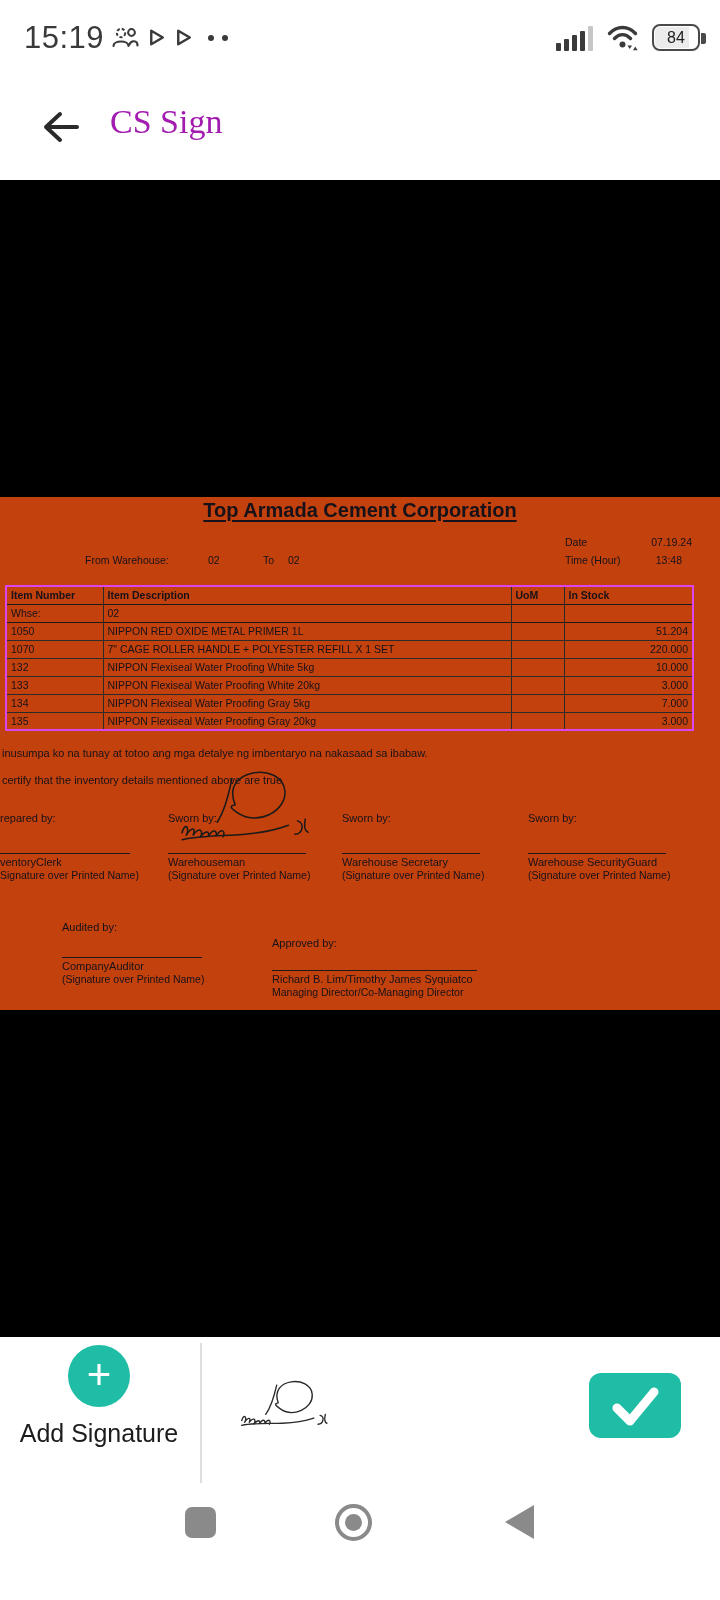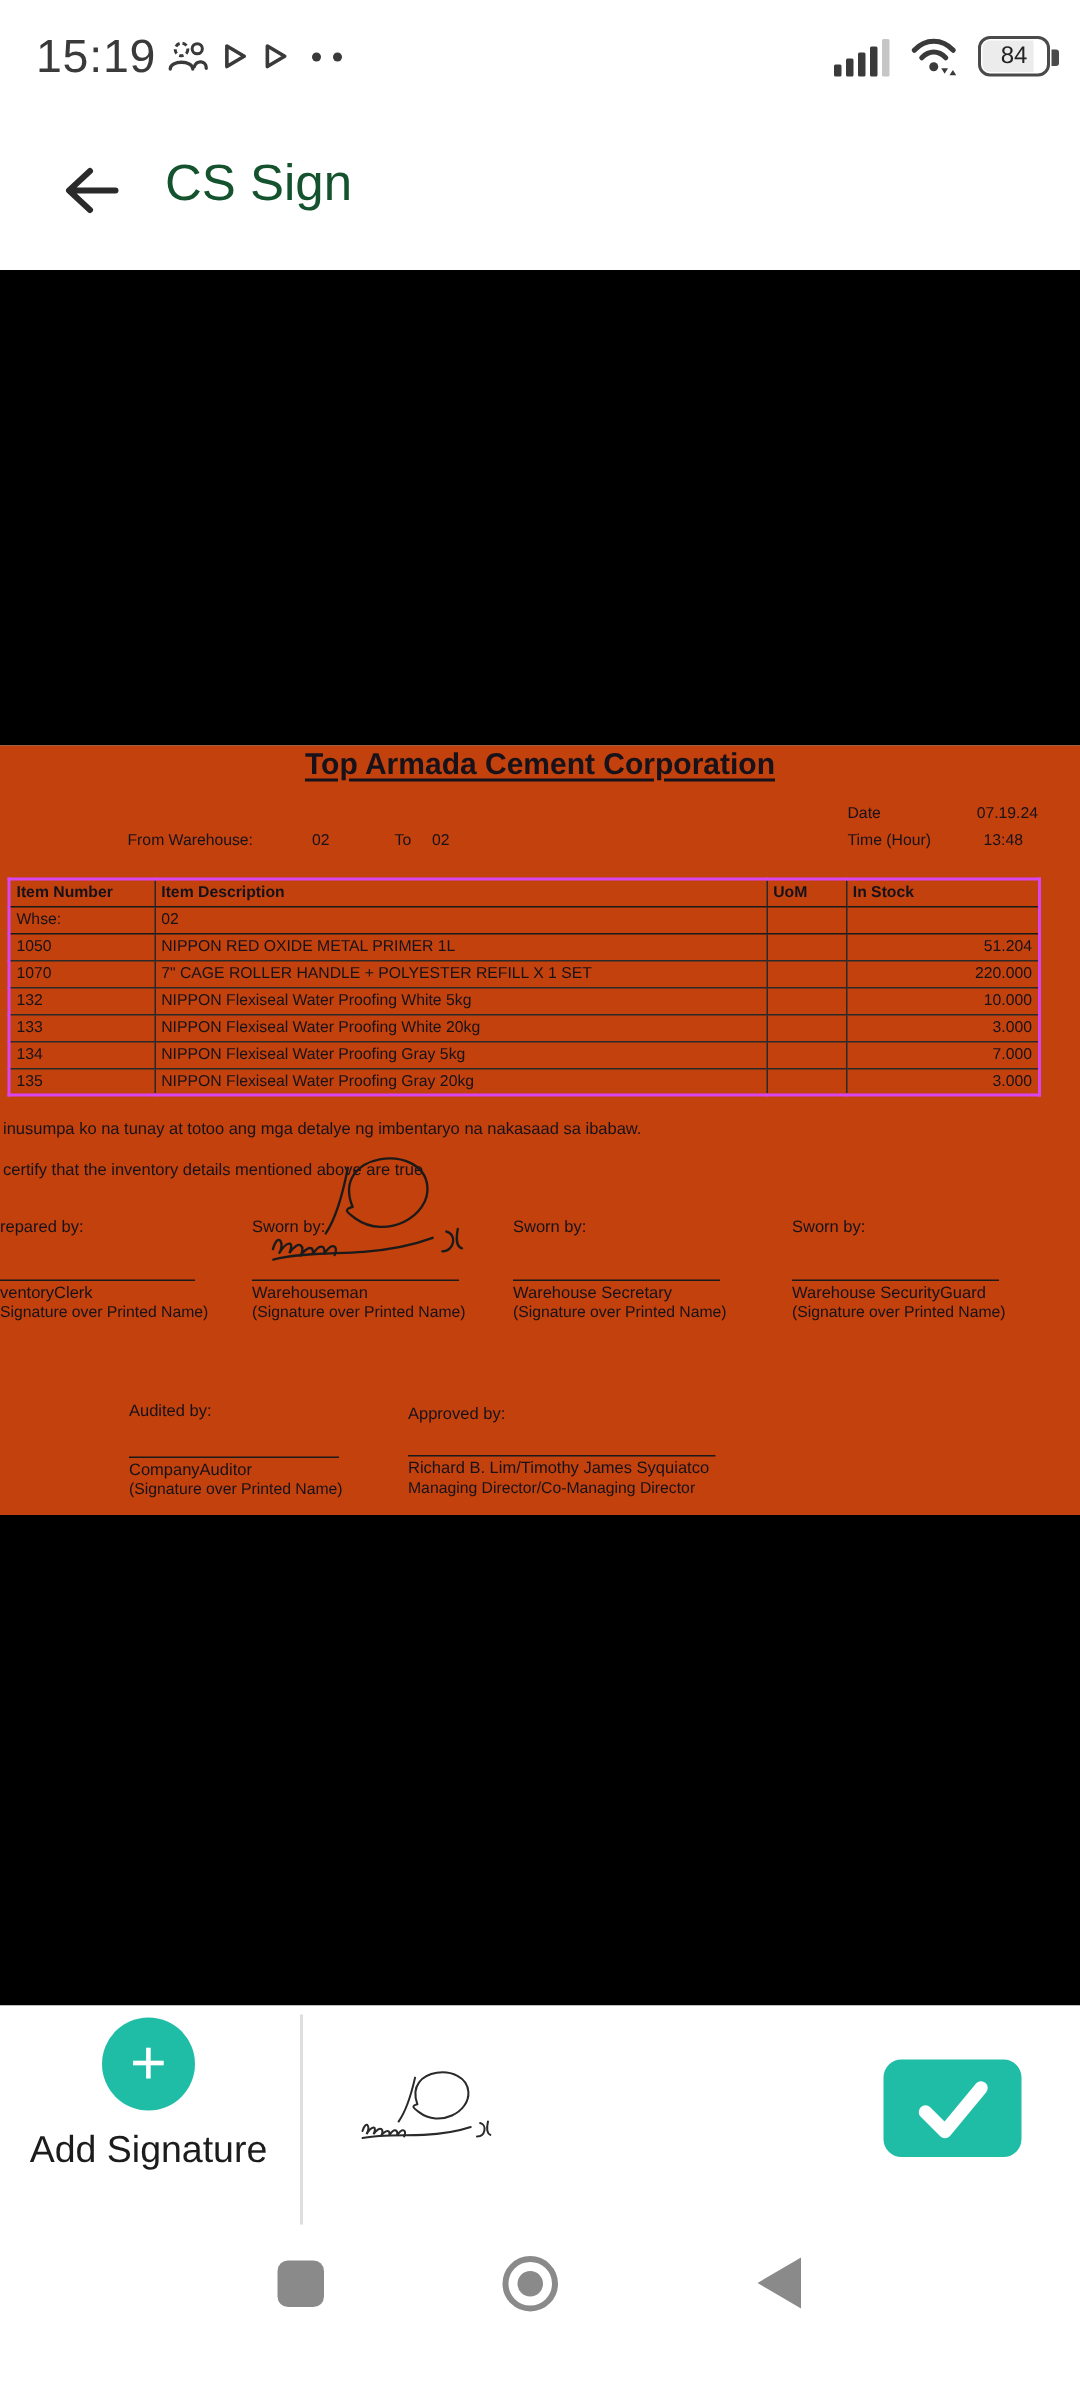--- a/index.html
+++ b/index.html
@@ -21,21 +21,21 @@
   .battery { position:relative; width:48px; height:27px; border:2.5px solid #4a4a4a; border-radius:8px;
              display:flex; align-items:center; justify-content:center; }
   .battery .fill { position:absolute; left:1px; top:1px; bottom:1px; width:78%; background:#ececec; border-radius:5px 0 0 5px; }
   .battery .pct { position:relative; font-size:16px; color:#222; }
   .battery .nub { position:absolute; right:-8px; top:7px; width:5px; height:11px; background:#4a4a4a; border-radius:0 2px 2px 0; }
   .dots { display:flex; gap:8px; align-items:center; }
   .dots i { width:6px; height:6px; border-radius:50%; background:#3a3a3a; display:block; }
   
   .app-bar { position:absolute; top:75px; left:0; width:720px; height:105px; background:#fff; }
   .back-btn { position:absolute; left:34px; top:26px; width:52px; height:52px; display:flex; align-items:center; justify-content:center; cursor:pointer; }
-  .app-title { position:absolute; left:110px; top:28px; font-size:34px; color:#14532d; }
+  .app-title { position:absolute; left:110px; top:28px; font-size:34px; color:#a21caf;font-family:Liberation Serif, serif; }
   
   .black-top { position:absolute; top:180px; left:0; width:720px; height:317px; background:#000; }
   .black-bottom { position:absolute; top:1010px; left:0; width:720px; height:327px; background:#000; }
   
   .document { position:absolute; top:497px; left:0; width:720px; height:513px; background:#c2410c; color:#17121a; }
   .doc-company { position:absolute; top:2px; left:0; width:720px; text-align:center; font-size:20px; font-weight:700;
                  text-decoration:underline; text-underline-offset:3px; }
   .doc-report-title { position:absolute; top:34px; left:0; width:720px; text-align:center; font-size:15px; font-weight:700; }
   .d-lbl { position:absolute; font-size:10.5px; }
   .d-val-r { position:absolute; font-size:10.5px; text-align:right; }
@@ -46,21 +46,21 @@
                overflow:hidden; white-space:nowrap; font-weight:400; }
   .doc-table { border:2px solid #d946ef; }
   .doc-table tr.hdr th { font-weight:700; border-bottom:1.5px solid #1a1a1a; }
   .doc-table tr.whse td { border-bottom:1.5px solid #1a1a1a; }
   .doc-table td.num { text-align:right; }
   .att { position:absolute; left:2px; font-size:11px; color:#17121a; }
   .sig-col { position:absolute; top:315px; width:165px; font-size:11px; }
   .sig-line { border-top:1.5px solid #1a1a1a; margin-top:29px; width:138px; }
   .sig-role { margin-top:2px; }
   .sig-sub { margin-top:1px; font-size:10.5px; }
-  .audit-block { position:absolute; left:62px; top:438px; font-size:11px;margin-left:24px; }
+  .audit-block { position:absolute; left:62px; top:424px; font-size:11px; }
   .approve-block { position:absolute; left:272px; top:440px; font-size:11px; }
   .audit-line { border-top:1.5px solid #1a1a1a; margin-top:24px; width:140px; }
   .approve-line { border-top:1.5px solid #1a1a1a; margin-top:21px; width:205px; }
   .doc-signature { position:absolute; left:158px; top:258px; width:170px; height:108px; transform:rotate(-2deg); }
   
   .toolbar { position:absolute; top:1337px; left:0; width:720px; height:153px; background:#fff; }
   .add-sig { position:absolute; left:10px; top:8px; width:178px; text-align:center; cursor:pointer; }
   .add-circle { width:62px; height:62px; border-radius:50%; margin:0 auto;
                 display:flex; align-items:center; justify-content:center; }
   .plus { color:#fff; font-size:42px; line-height:42px; font-weight:400; margin-top:-3px; }

